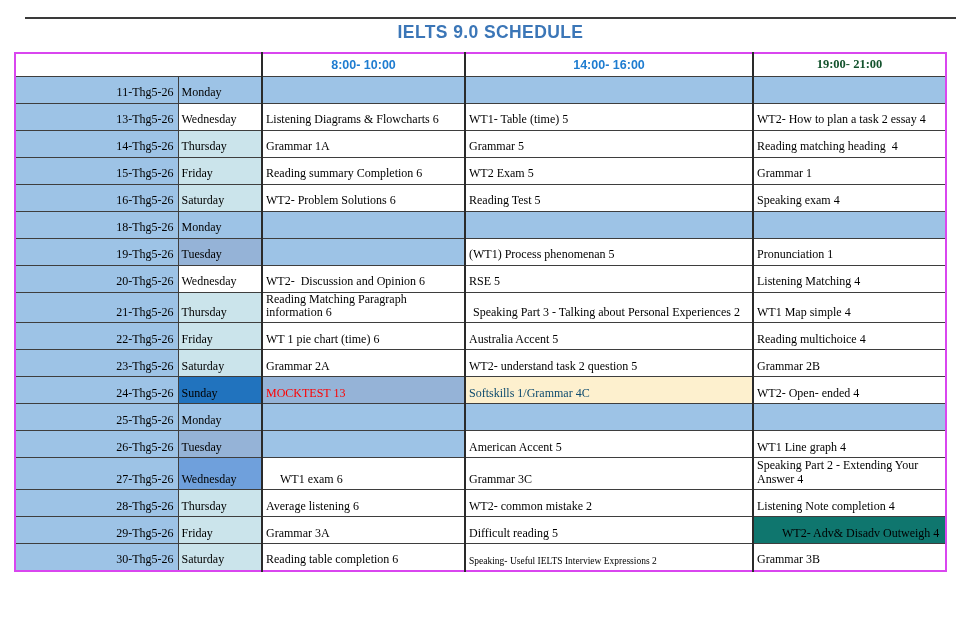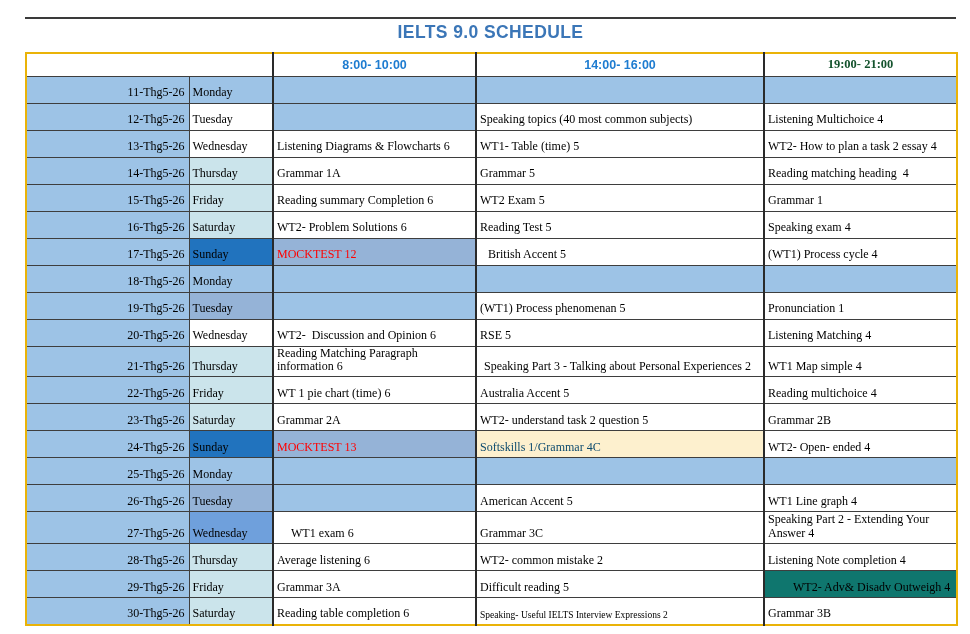--- a/index.html
+++ b/index.html
@@ -8,23 +8,23 @@
     position:relative; width:970px; height:634px; background:#ffffff; overflow:hidden;
     font-family:"Liberation Serif", serif;
   }
   .topline { position:absolute; left:25px; top:17px; width:931px; height:2px; background:#3a3a3a; }
   .title {
     position:absolute; left:25px; top:22px; width:931px; text-align:center;
     font-family:"Liberation Sans", sans-serif; font-weight:bold; font-size:17.5px;
     letter-spacing:0.4px;
   }
   table.sched {
-    position:absolute; left:25px; top:52px; width:931px;
+    position:absolute; left:14px; top:52px; width:931px;
     border-collapse:collapse; table-layout:fixed;
-    border:2px solid #eab308;
+    border:2px solid #d946ef;
   }
   table.sched th, table.sched td { border:1px solid #3e3e3e; overflow:hidden; }
   table.sched th {
     height:23px; background:#ffffff;
     font-family:"Liberation Sans", sans-serif; font-weight:bold; font-size:12.5px;
     text-align:center; vertical-align:middle;
   }
   table.sched td {
     height:27px; font-size:12px; line-height:1.12; color:#000;
     vertical-align:bottom; padding-bottom:3px; white-space:pre-wrap;
@@ -61,27 +61,20 @@
     </thead>
     <tbody>
         <tr>
           <td class="date" style="background: rgb(157, 195, 230);">11-Thg5-26</td>
           <td class="day" style="background: rgb(157, 195, 230);">Monday</td>
           <td class="sess bL" style="background: rgb(157, 195, 230);"></td>
           <td class="sess bL" style="background: rgb(157, 195, 230);"></td>
           <td class="sess bL" style="background: rgb(157, 195, 230);"></td>
         </tr>
         <tr>
-          <td class="date" style="background: rgb(157, 195, 230);">12-Thg5-26</td>
-          <td class="day" style="background: rgb(255, 255, 255);">Tuesday</td>
-          <td class="sess bL" style="background: rgb(157, 195, 230);"></td>
-          <td class="sess bL" style="background: rgb(255, 255, 255);">Speaking topics (40 most common subjects)</td>
-          <td class="sess bL" style="background: rgb(255, 255, 255);">Listening Multichoice 4</td>
-        </tr>
-        <tr>
           <td class="date" style="background: rgb(157, 195, 230);">13-Thg5-26</td>
           <td class="day" style="background: rgb(255, 255, 255);">Wednesday</td>
           <td class="sess bL" style="background: rgb(255, 255, 255);">Listening Diagrams &amp; Flowcharts 6</td>
           <td class="sess bL" style="background: rgb(255, 255, 255);">WT1- Table (time) 5</td>
           <td class="sess bL" style="background: rgb(255, 255, 255);">WT2- How to plan a task 2 essay 4</td>
         </tr>
         <tr>
           <td class="date" style="background: rgb(157, 195, 230);">14-Thg5-26</td>
           <td class="day" style="background: rgb(203, 228, 235);">Thursday</td>
           <td class="sess bL" style="background: rgb(255, 255, 255);">Grammar 1A</td>
@@ -94,27 +87,20 @@
           <td class="sess bL" style="background: rgb(255, 255, 255);">Reading summary Completion 6</td>
           <td class="sess bL" style="background: rgb(255, 255, 255);">WT2 Exam 5</td>
           <td class="sess bL" style="background: rgb(255, 255, 255);">Grammar 1</td>
         </tr>
         <tr>
           <td class="date" style="background: rgb(157, 195, 230);">16-Thg5-26</td>
           <td class="day" style="background: rgb(203, 228, 235);">Saturday</td>
           <td class="sess bL va-t" style="background: rgb(255, 255, 255);">WT2- Problem Solutions 6</td>
           <td class="sess bL" style="background: rgb(255, 255, 255);">Reading Test 5</td>
           <td class="sess bL" style="background: rgb(255, 255, 255);">Speaking exam 4</td>
-        </tr>
-        <tr>
-          <td class="date" style="background: rgb(157, 195, 230);">17-Thg5-26</td>
-          <td class="day" style="background: rgb(33, 115, 190);">Sunday</td>
-          <td class="sess bL va-m" style="background: rgb(149, 179, 215); color: rgb(255, 0, 0);">MOCKTEST 12</td>
-          <td class="sess bL va-m" style="background: rgb(255, 255, 255); padding-left: 11px;">British Accent 5</td>
-          <td class="sess bL va-t" style="background: rgb(255, 255, 255);">(WT1) Process cycle 4</td>
         </tr>
         <tr>
           <td class="date" style="background: rgb(157, 195, 230);">18-Thg5-26</td>
           <td class="day" style="background: rgb(157, 195, 230);">Monday</td>
           <td class="sess bL" style="background: rgb(157, 195, 230);"></td>
           <td class="sess bL" style="background: rgb(157, 195, 230);"></td>
           <td class="sess bL" style="background: rgb(157, 195, 230);"></td>
         </tr>
         <tr>
           <td class="date" style="background: rgb(157, 195, 230);">19-Thg5-26</td>

